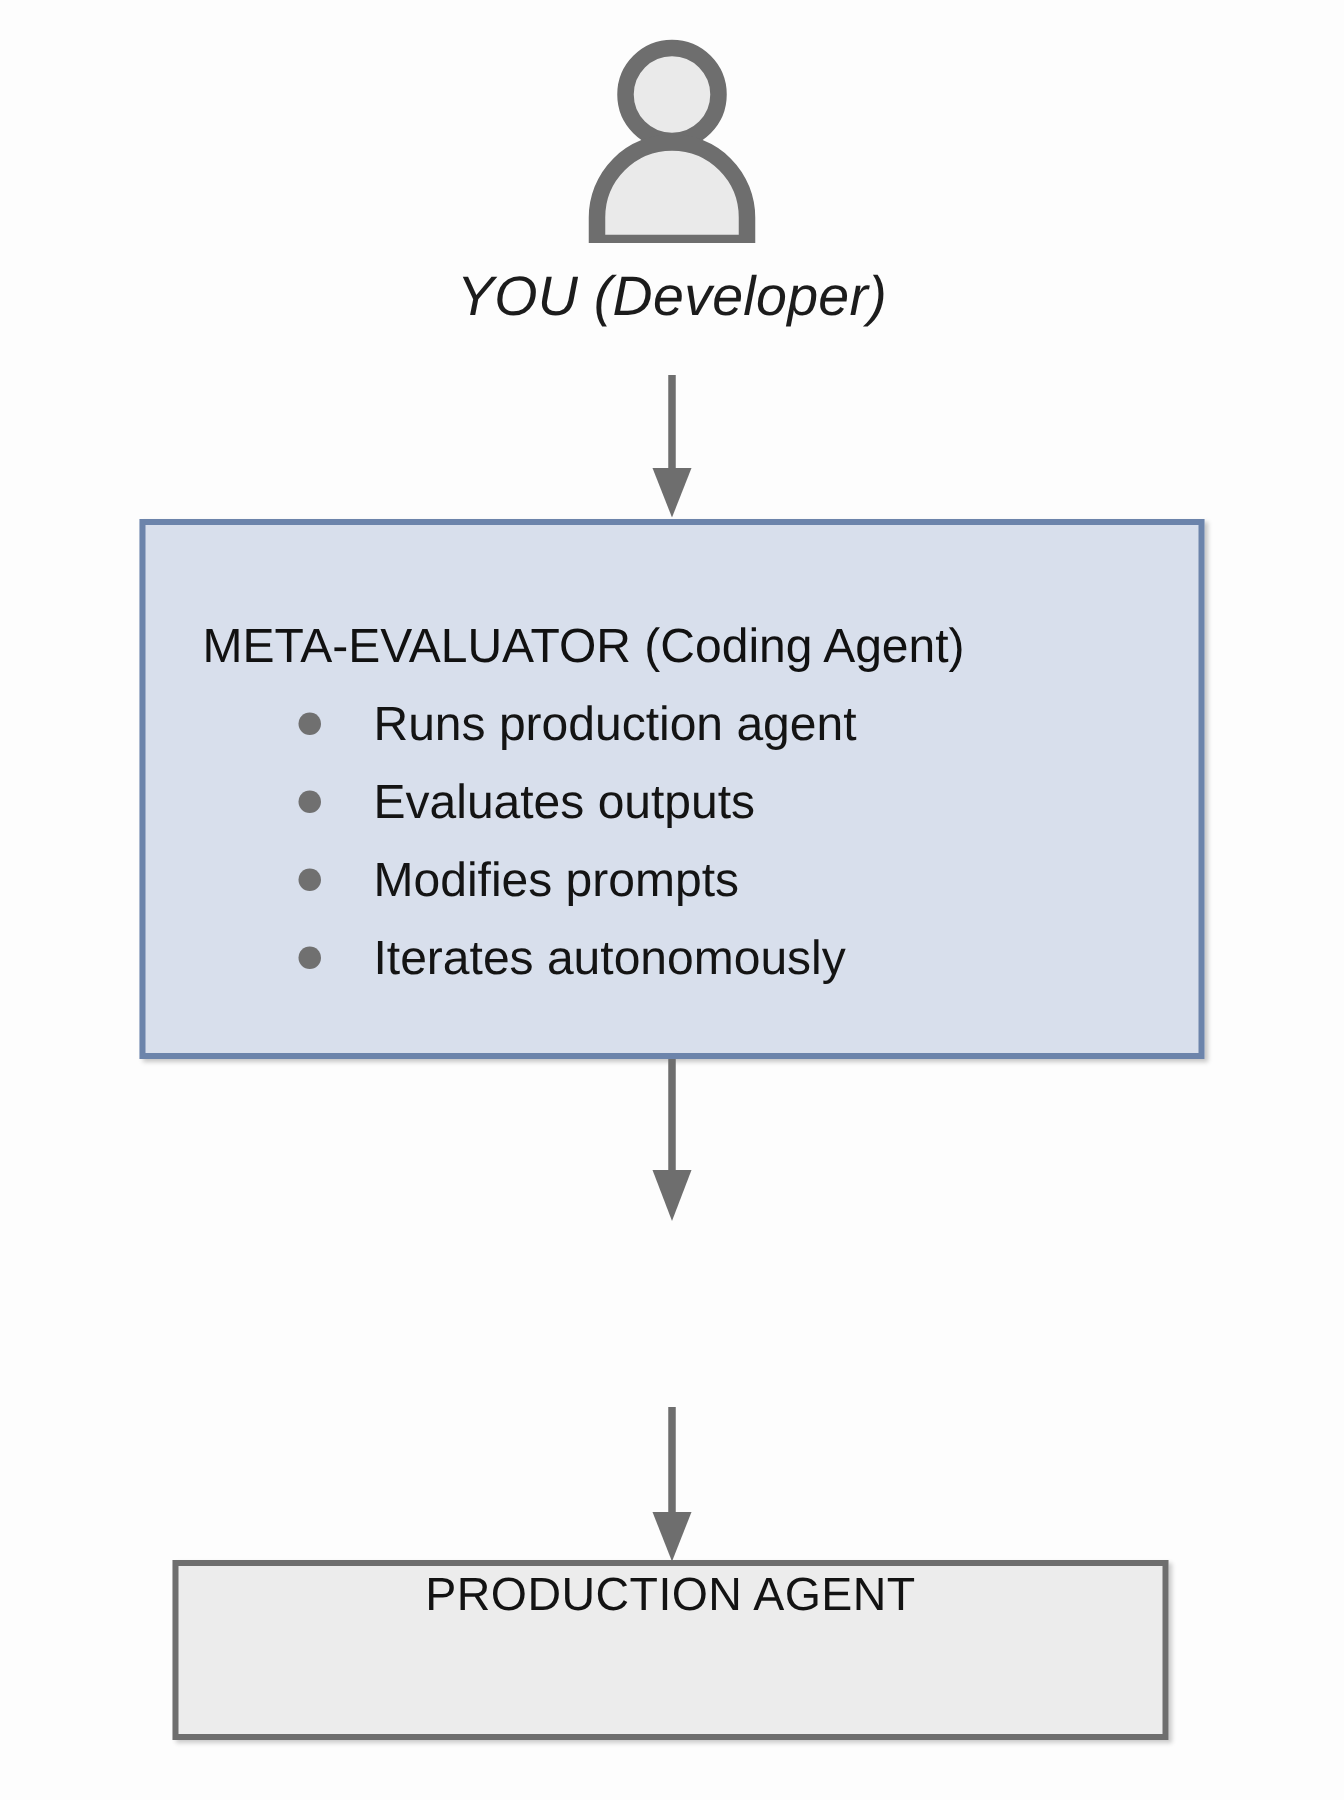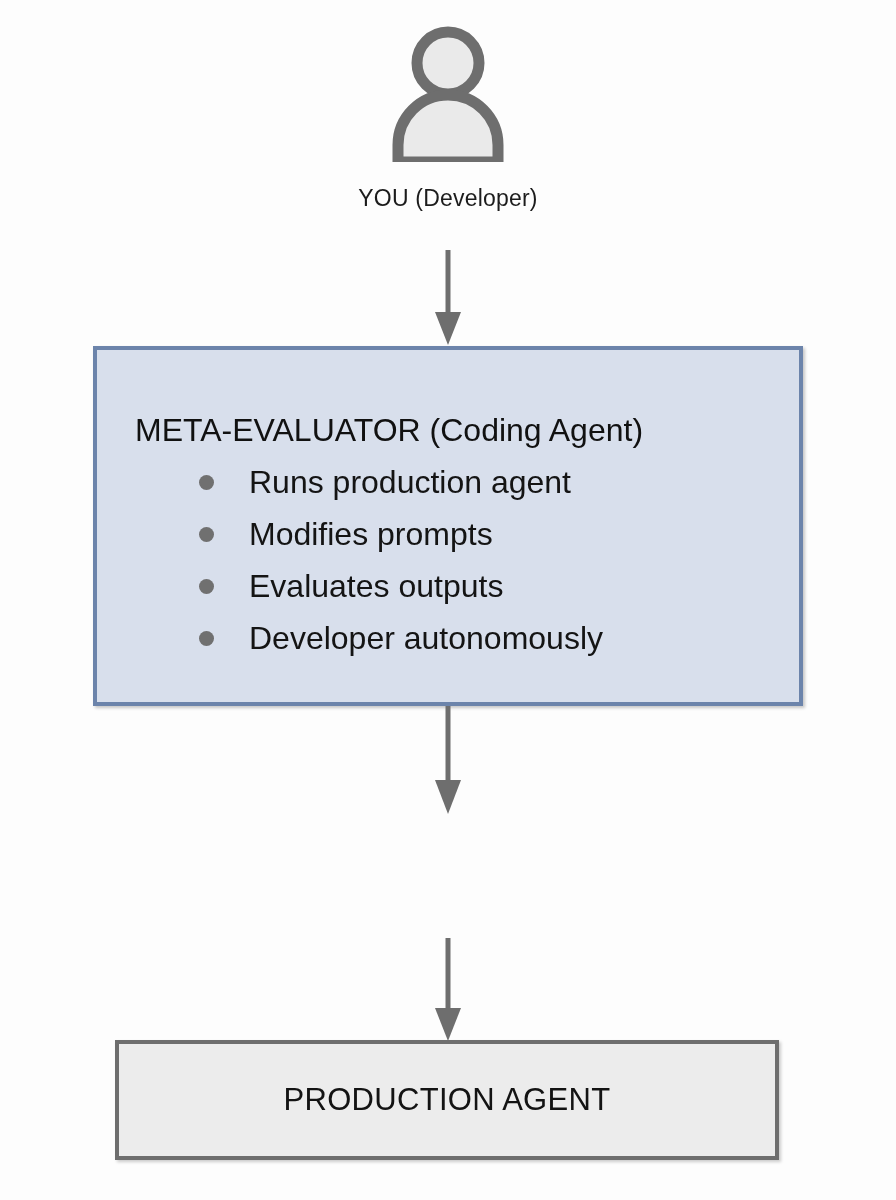--- a/index.html
+++ b/index.html
@@ -28,25 +28,26 @@
     top: 22px;
     width: 896px;
     text-align: center;
   }
   #person-icon {
     display: block;
     margin: 0 auto;
   }
   #actor-label {
     margin-top: 16px;
-    font-size: 23px;
+    font-size: 37px;
     line-height: 40px;
     letter-spacing: 0.2px;
     color: #1c1c1c;
     font-family: "Liberation Sans", sans-serif;
+    font-style: italic;
   }
 
   
   .arrow {
     position: absolute;
     left: 430px;
     width: 36px;
   }
   #arrow-you-to-meta  { top: 250px;  height: 95px; }
   #arrow-meta-to-evals { top: 706px; height: 108px; }
@@ -122,21 +123,21 @@
     position: absolute;
     left: 115px;
     top: 1040px;
     width: 664px;
     height: 120px;
     box-sizing: border-box;
     background: #ececec;
     border: 4px solid #6e6e6e;
     box-shadow: 2px 2px 3px rgba(0,0,0,0.20);
     display: flex;
-    align-items: center;
+    align-items: flex-start;
     justify-content: center;
   }
   #production-agent-label {
     font-size: 31px;
     line-height: 38px;
     color: #131313;
     letter-spacing: 0.3px;
   }
 </style>
 </head>
@@ -161,29 +162,29 @@
     <div id="meta-title">
       <span class="strong">META-EVALUATOR</span><span class="light"> (Coding Agent)</span>
     </div>
     <ul id="meta-bullet-list">
       <li>
         <span class="bullet-dot"></span>
         <span>Runs production agent</span>
       </li>
       <li>
         <span class="bullet-dot"></span>
+        <span>Evaluates outputs</span>
+      </li>
+      <li>
+        <span class="bullet-dot"></span>
         <span>Modifies prompts</span>
       </li>
       <li>
         <span class="bullet-dot"></span>
-        <span>Evaluates outputs</span>
-      </li>
-      <li>
-        <span class="bullet-dot"></span>
-        <span>Developer autonomously</span>
+        <span>Iterates autonomously</span>
       </li>
     </ul>
   </div>
 
   <svg class="arrow" id="arrow-meta-to-evals" viewBox="0 0 36 108" preserveAspectRatio="none">
     <line x1="18" y1="0" x2="18" y2="80" stroke="#6e6e6e" stroke-width="5"></line>
     <polygon points="5,74 31,74 18,108" fill="#6e6e6e"></polygon>
   </svg>
 
 

